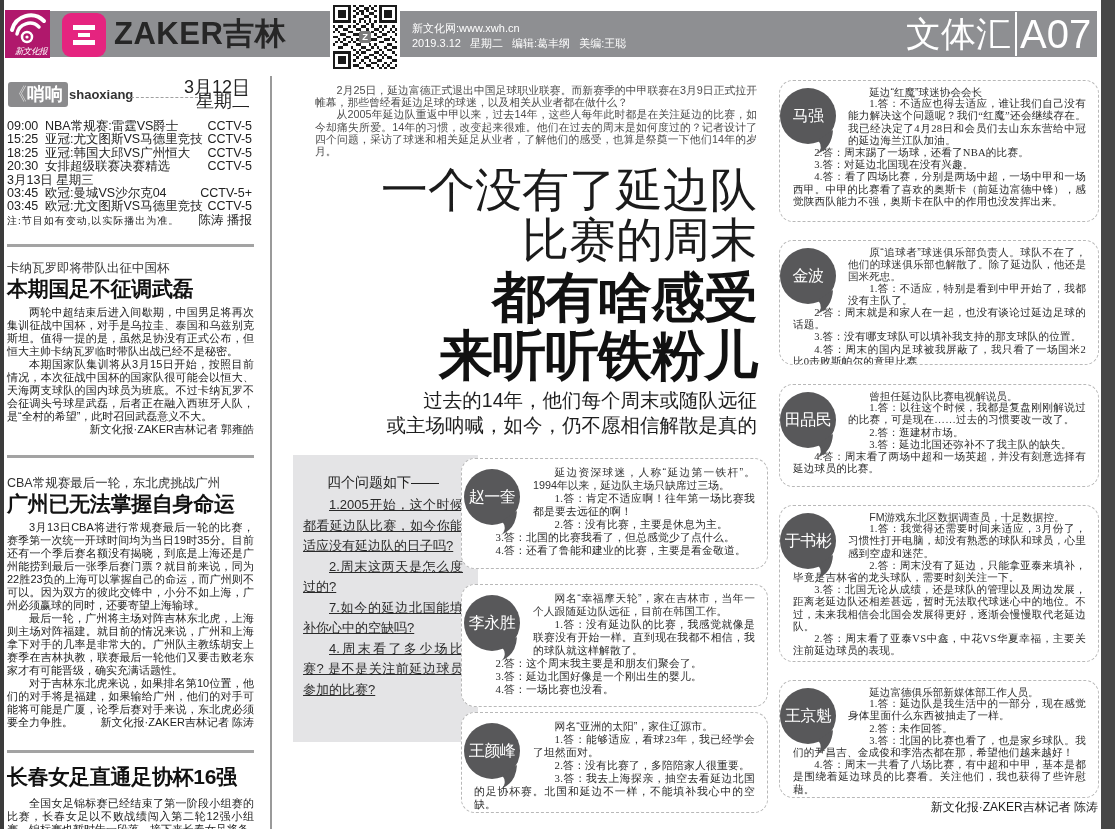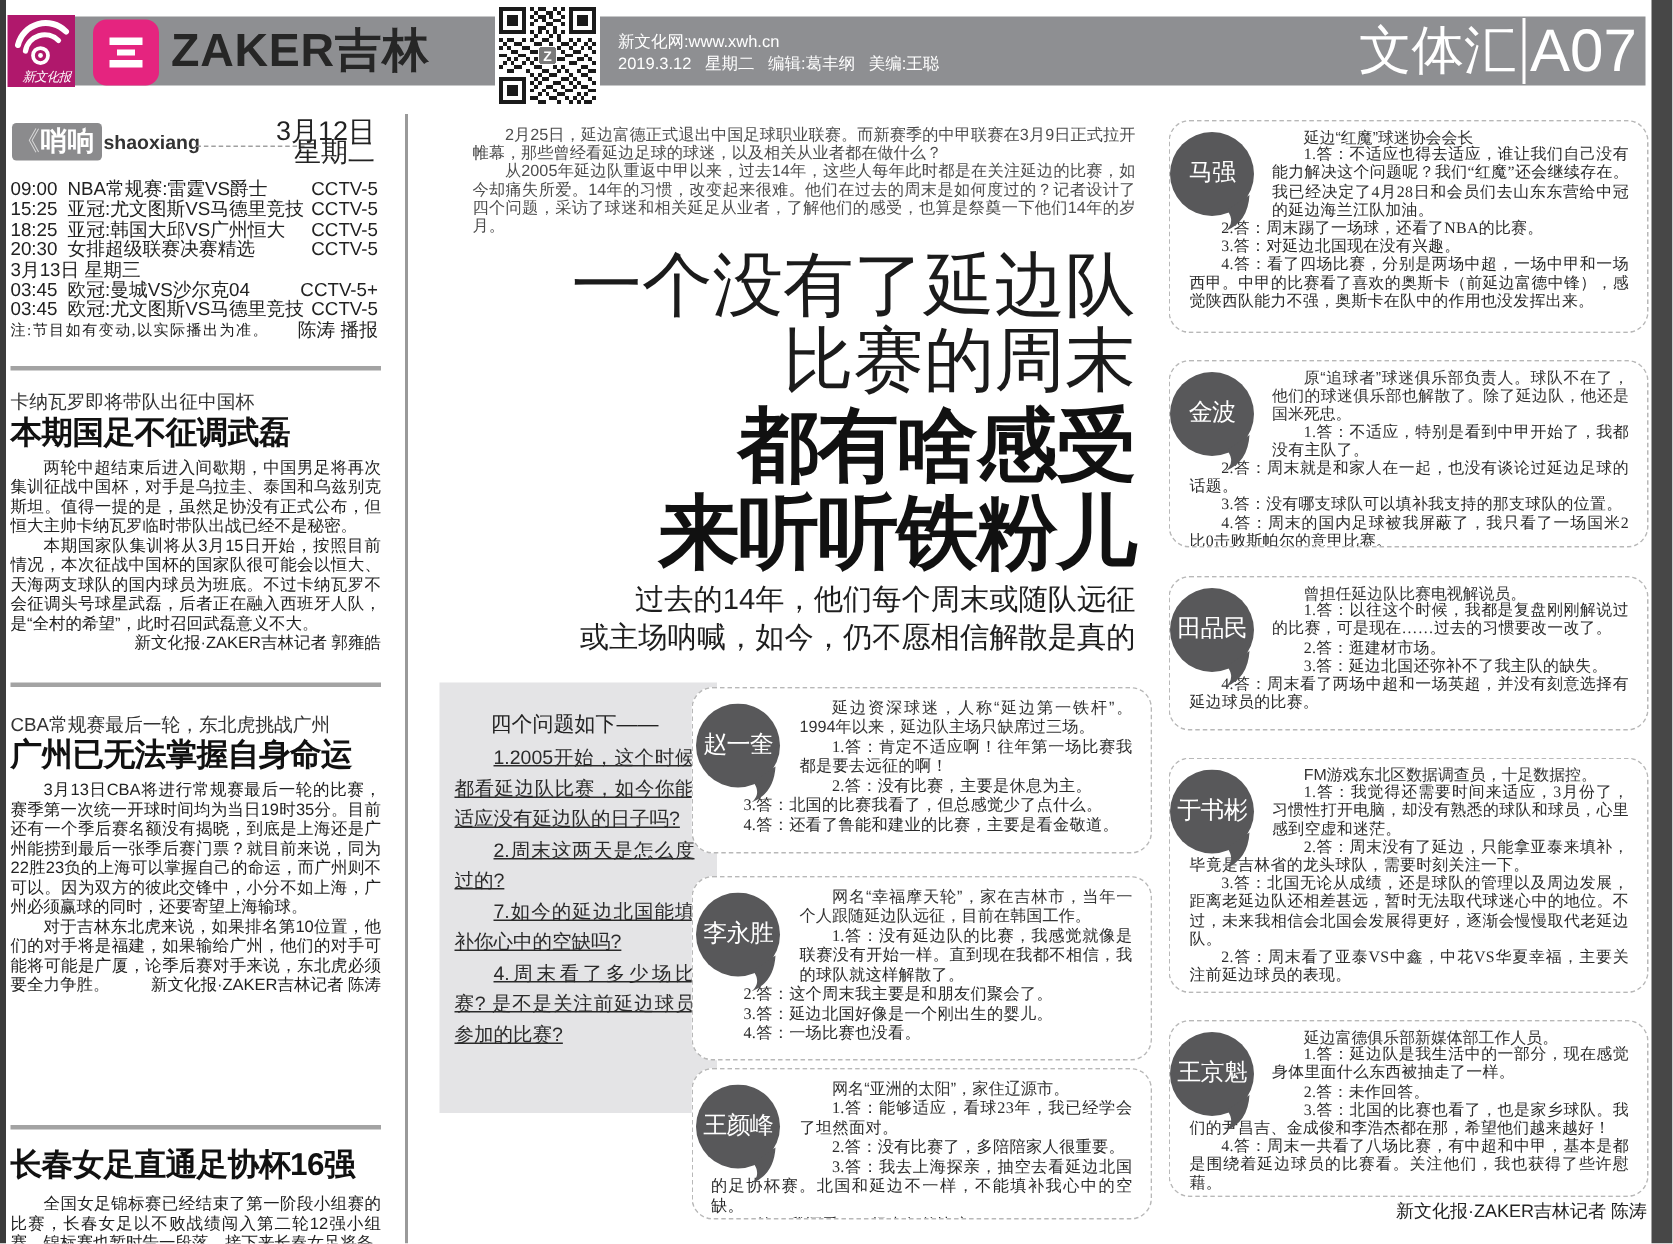--- a/index.html
+++ b/index.html
@@ -198,20 +198,21 @@
   </div>
 </div>
 
 <div class="abs rule" style="top:455px"></div>
 
 <div class="abs art" style="top:475px">
   <div class="kicker">CBA常规赛最后一轮，东北虎挑战广州</div>
   <div class="a-title">广州已无法掌握自身命运</div>
   <div class="a-body">
     <p>3月13日CBA将进行常规赛最后一轮的比赛，赛季第一次统一开球时间均为当日19时35分。目前还有一个季后赛名额没有揭晓，到底是上海还是广州能捞到最后一张季后赛门票？就目前来说，同为22胜23负的上海可以掌握自己的命运，而广州则不可以。因为双方的彼此交锋中，小分不如上海，广州必须赢球的同时，还要寄望上海输球。</p>
+    <p>最后一轮，广州将主场对阵吉林东北虎，上海则主场对阵福建。就目前的情况来说，广州和上海拿下对手的几率是非常大的。广州队主教练胡安上赛季在吉林执教，联赛最后一轮他们又要击败老东家才有可能晋级，确实充满话题性。</p>
     <p><span>对于吉林东北虎来说，如果排名第10位置，他们的对手将是福建，如果输给广州，他们的对手可能将可能是广厦，论季后赛对手来说，东北虎必须要全力争胜。</span><span class="byline-inline">新文化报·ZAKER吉林记者  陈涛</span></p>
   </div>
 </div>
 
 <div class="abs rule" style="top:750px"></div>
 
 <div class="abs art" style="top:763px">
   <div class="a-title big">长春女足直通足协杯16强</div>
   <div class="a-body" style="margin-top:6px">
     <p>全国女足锦标赛已经结束了第一阶段小组赛的比赛，长春女足以不败战绩闯入第二轮12强小组赛，锦标赛也暂时告一段落。接下来长春女足将备</p>

